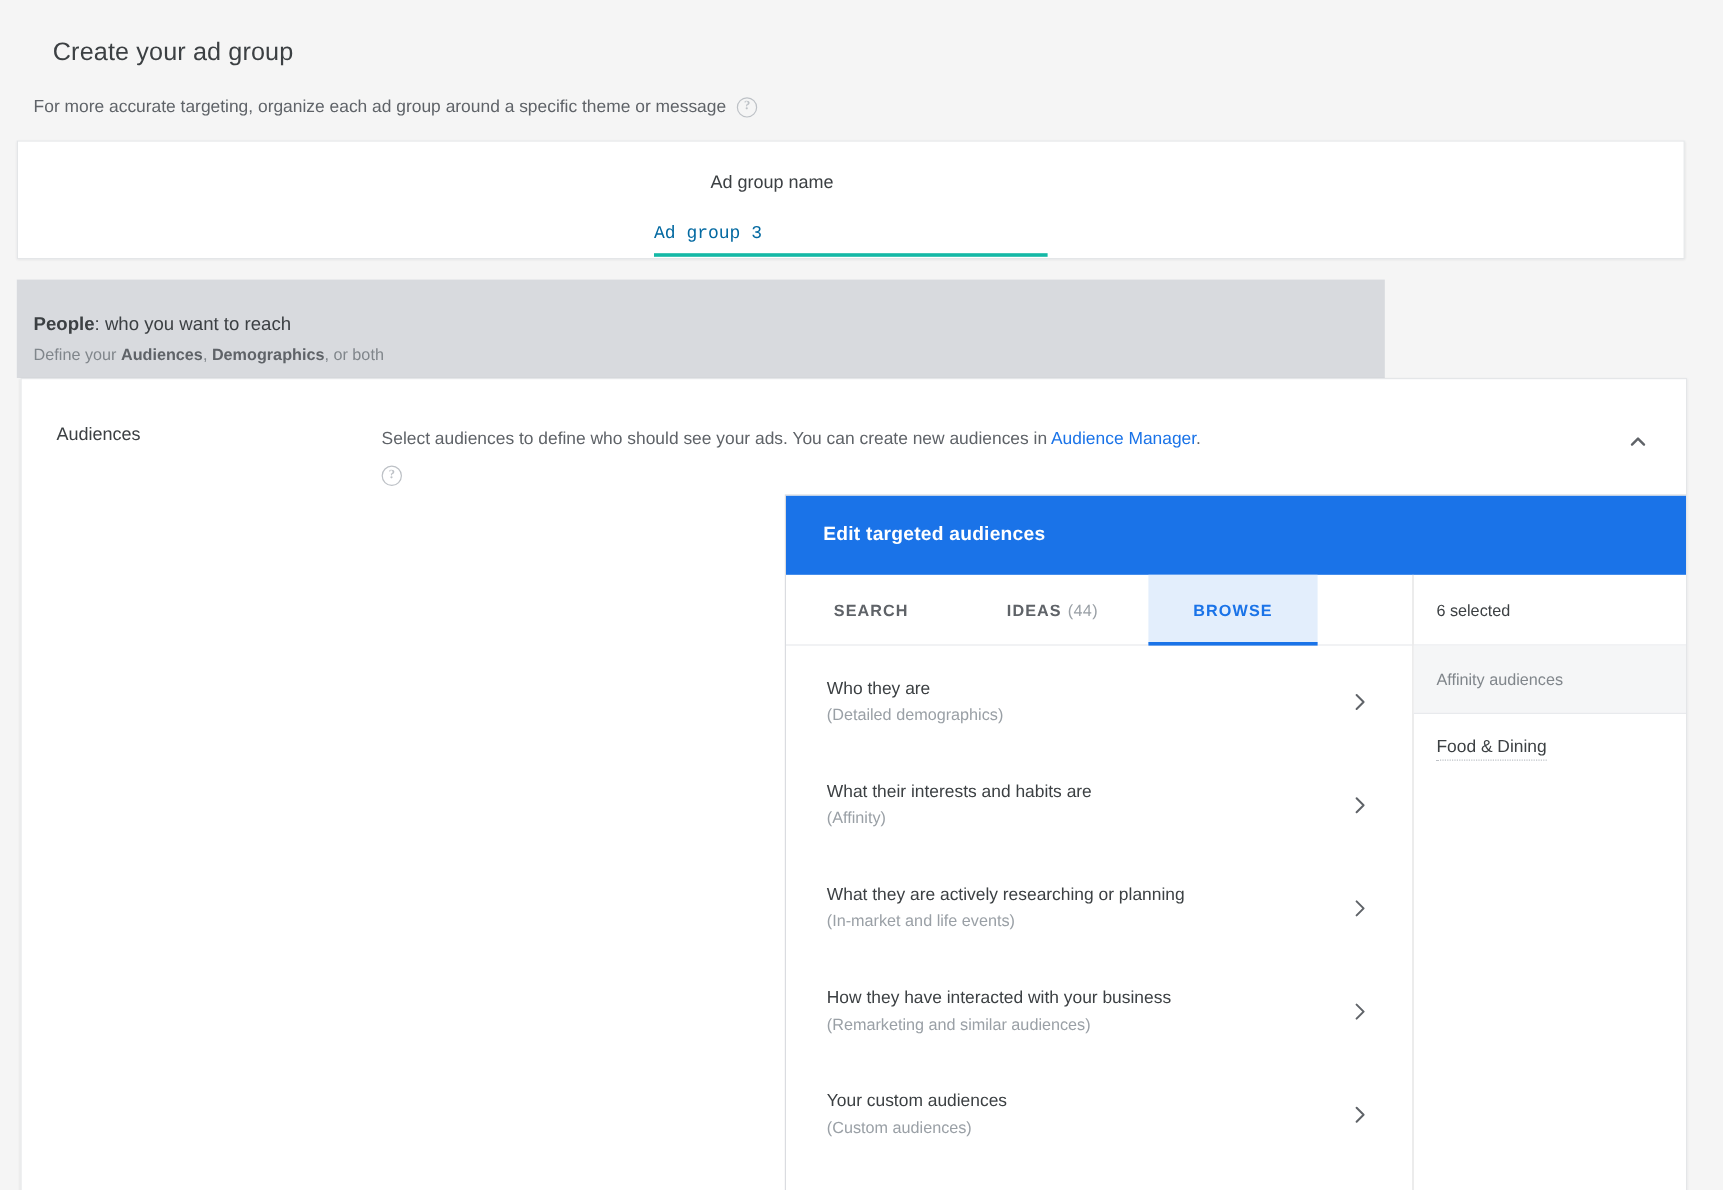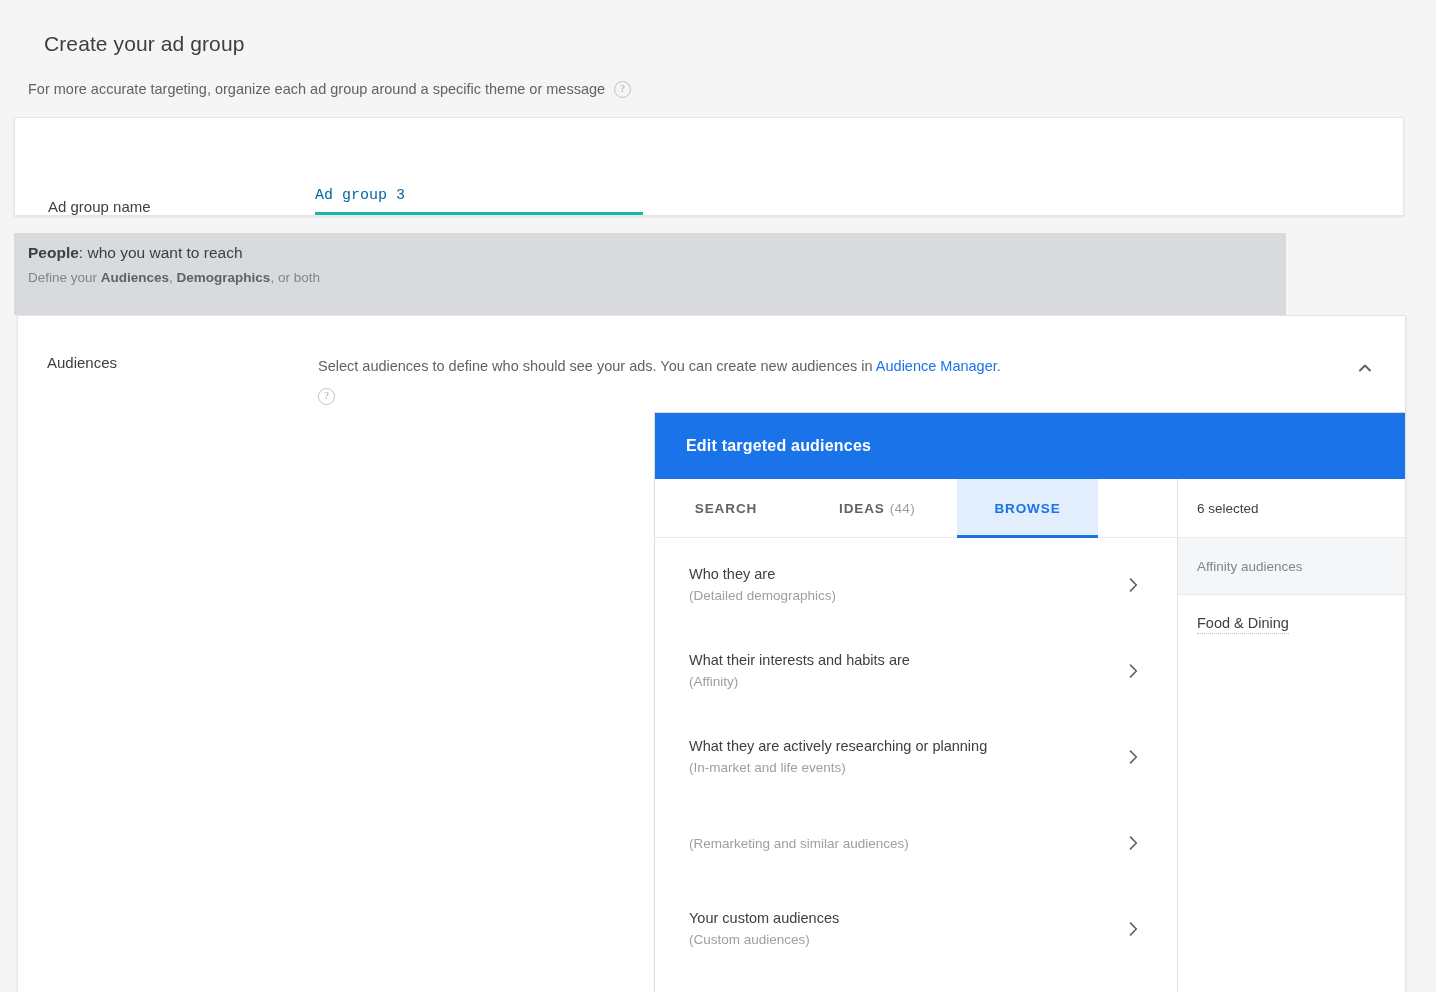--- a/index.html
+++ b/index.html
@@ -61,21 +61,22 @@
     box-shadow: 0 1px 2px rgba(60,64,67,.12);
   }
   .card-adgroup {
     position: absolute;
     left: 14px;
     top: 117px;
     width: 1390px;
     height: 99px;
     box-sizing: border-box;
     display: flex;
-    align-items: flex-end;
+    align-items: center;
+    flex-direction: column;
   }
   .adgroup-label {
     width: 300px;
     padding: 26px 0 0 33px;
     box-sizing: border-box;
     font-size: 15px;
     color: #3c4043;
   }
   .adgroup-field {
     padding-top: 24px;
@@ -91,25 +92,25 @@
     color: #0369a1;
     padding: 0 0 8px 0;
     background: transparent;
   }
 
   
   .people-band {
     position: absolute;
     left: 14px;
     top: 233px;
-    width: 1272px;
+    width: 1140px;
     height: 82px;
     background: #d8dade;
     box-sizing: border-box;
-    padding: 9px 0 0 14px;
+    padding: 27px 0 0 14px;
   }
   .people-line1 {
     font-size: 15.5px;
     color: #3c4043;
     line-height: 22px;
   }
   .people-line1 b { font-weight: 700; }
   .people-line2 {
     font-size: 13.5px;
     color: #80868b;
@@ -437,20 +438,21 @@
               </div>
               <span class="chevron-right">
                 <svg viewBox="0 0 24 24" width="20" height="20">
                     <path d="M9 5 L16 12 L9 19" fill="none" stroke="#5f6368" stroke-width="2" stroke-linecap="round" stroke-linejoin="round"></path>
                   </svg>
               </span>
             </div>
 
             <div class="browse-item">
               <div class="browse-item-text">
+                <div class="browse-item-title">How they have interacted with your business</div>
                 <div class="browse-item-sub">(Remarketing and similar audiences)</div>
               </div>
               <span class="chevron-right">
                 <svg viewBox="0 0 24 24" width="20" height="20">
                     <path d="M9 5 L16 12 L9 19" fill="none" stroke="#5f6368" stroke-width="2" stroke-linecap="round" stroke-linejoin="round"></path>
                   </svg>
               </span>
             </div>
 
             <div class="browse-item">

